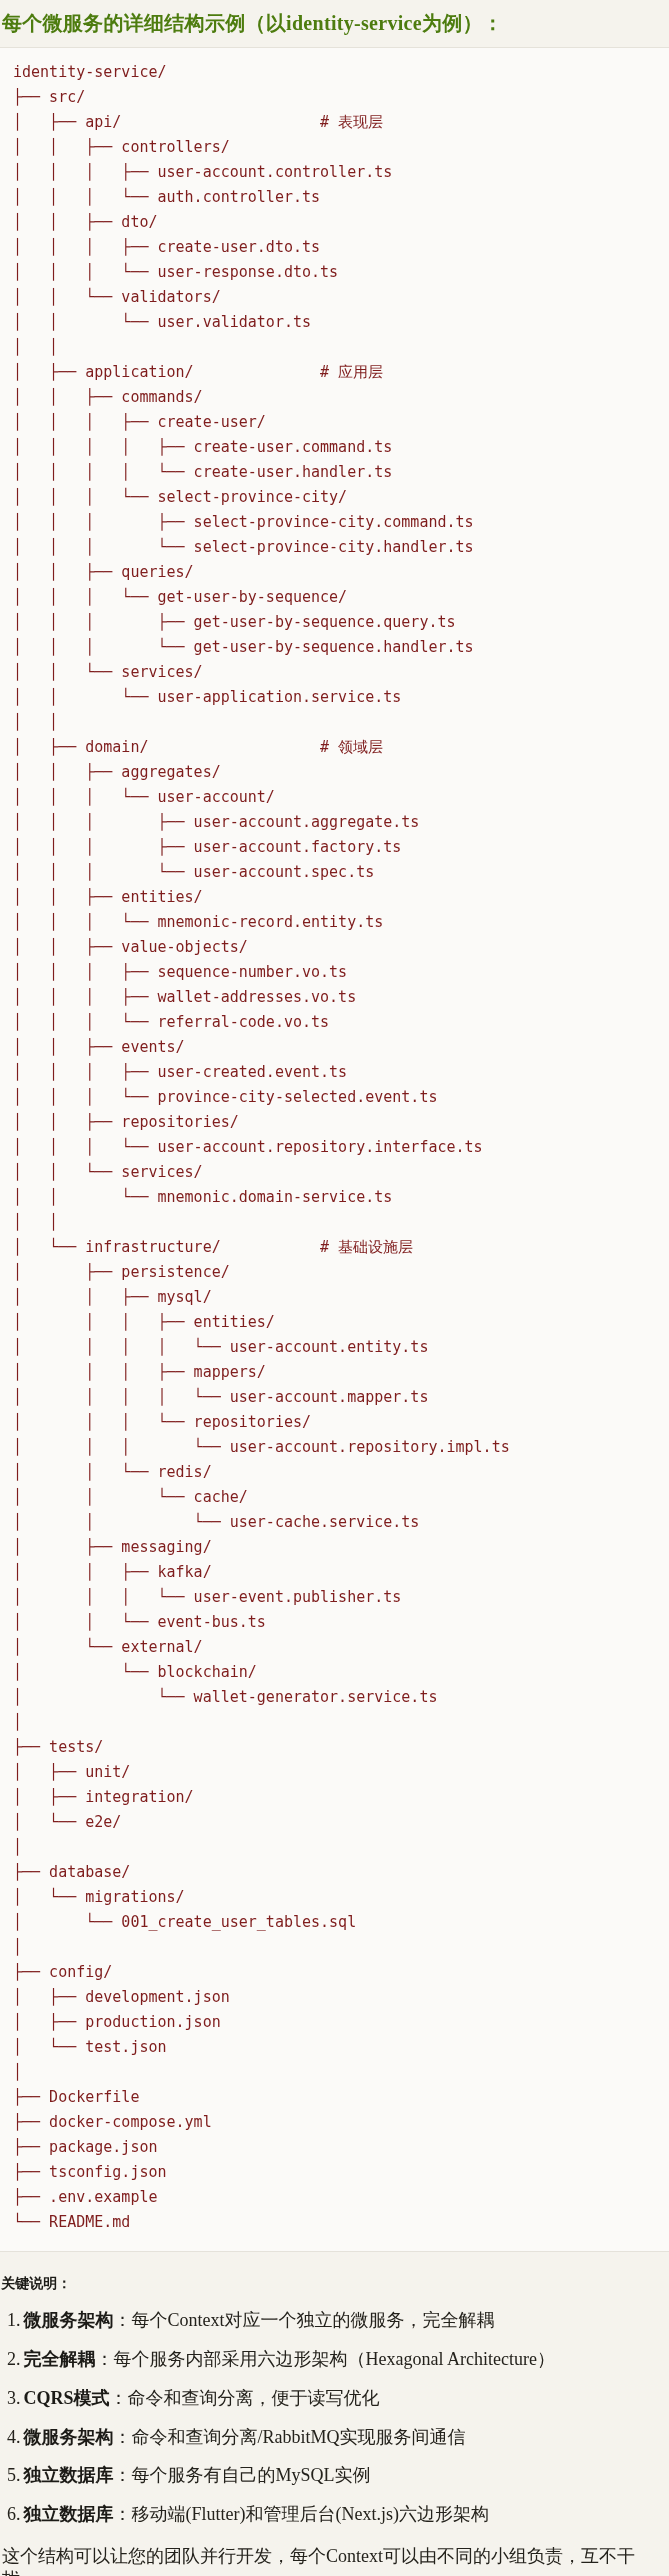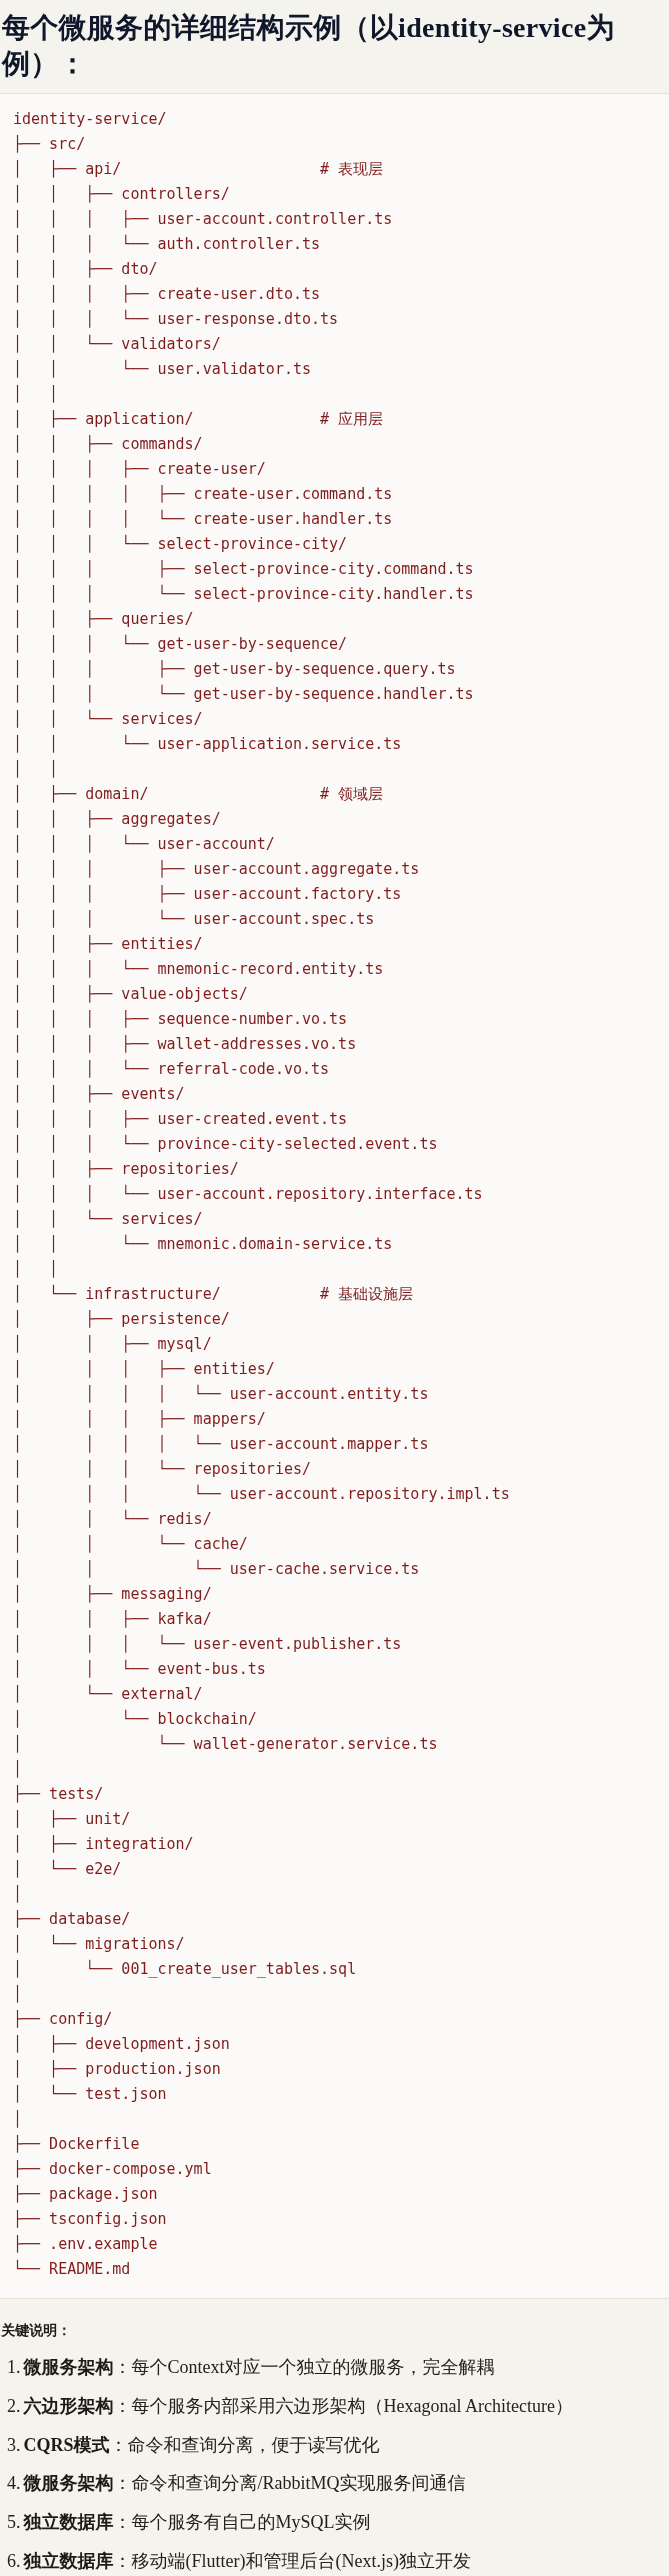--- a/index.html
+++ b/index.html
@@ -11,24 +11,24 @@
     min-height: 2576px;
     background: #f5f3ed;
     color: #211f1a;
     font-family: "Liberation Serif", serif;
   }
   .page {
     padding: 6.3px 0 10px 0;
   }
   h1.page-title {
     margin: 3.8px 2.5px 0 1.9px;
-    font-size: 28px;
+    font-size: 20px;
     line-height: 1.3;
     font-weight: 700;
-    color: #0f172a;
+    color: #4d7c0f;
     letter-spacing: 0.3px;
   }
   .code-block {
     margin-top: 10.6px;
     background: #fbfaf8;
     border-top: 0.6px solid #e5e2da;
     border-bottom: 0.6px solid #e5e2da;
     padding: 12.5px 10px 16.3px 13px;
     overflow: hidden;
   }
@@ -167,36 +167,36 @@
   </section>
 
   <section class="notes">
     <h2 class="notes-heading">关键说明：</h2>
 
     <div class="note-item">
       <span class="note-number">1.</span><span class="note-label">微服务架构</span><span class="note-text">：每个Context对应一个独立的微服务，完全解耦</span>
     </div>
 
     <div class="note-item">
-      <span class="note-number">2.</span><span class="note-label">六边形架构</span><span class="note-text">：每个服务内部采用六边形架构（Hexagonal Architecture）</span>
+      <span class="note-number">2.</span><span class="note-label">完全解耦</span><span class="note-text">：每个服务内部采用六边形架构（Hexagonal Architecture）</span>
     </div>
 
     <div class="note-item">
       <span class="note-number">3.</span><span class="note-label">CQRS模式</span><span class="note-text">：命令和查询分离，便于读写优化</span>
     </div>
 
     <div class="note-item">
       <span class="note-number">4.</span><span class="note-label">微服务架构</span><span class="note-text">：命令和查询分离/RabbitMQ实现服务间通信</span>
     </div>
 
     <div class="note-item">
       <span class="note-number">5.</span><span class="note-label">独立数据库</span><span class="note-text">：每个服务有自己的MySQL实例</span>
     </div>
 
     <div class="note-item">
-      <span class="note-number">6.</span><span class="note-label">独立数据库</span><span class="note-text">：移动端(Flutter)和管理后台(Next.js)独立开发</span>
+      <span class="note-number">6.</span><span class="note-label">独立数据库</span><span class="note-text">：移动端(Flutter)和管理后台(Next.js)六边形架构</span>
     </div>
 
     <p class="closing-paragraph">这个结构可以让您的团队并行开发，每个Context可以由不同的小组负责，互不干扰。</p>
   </section>
 
 </div>
 
 
 </body></html>

